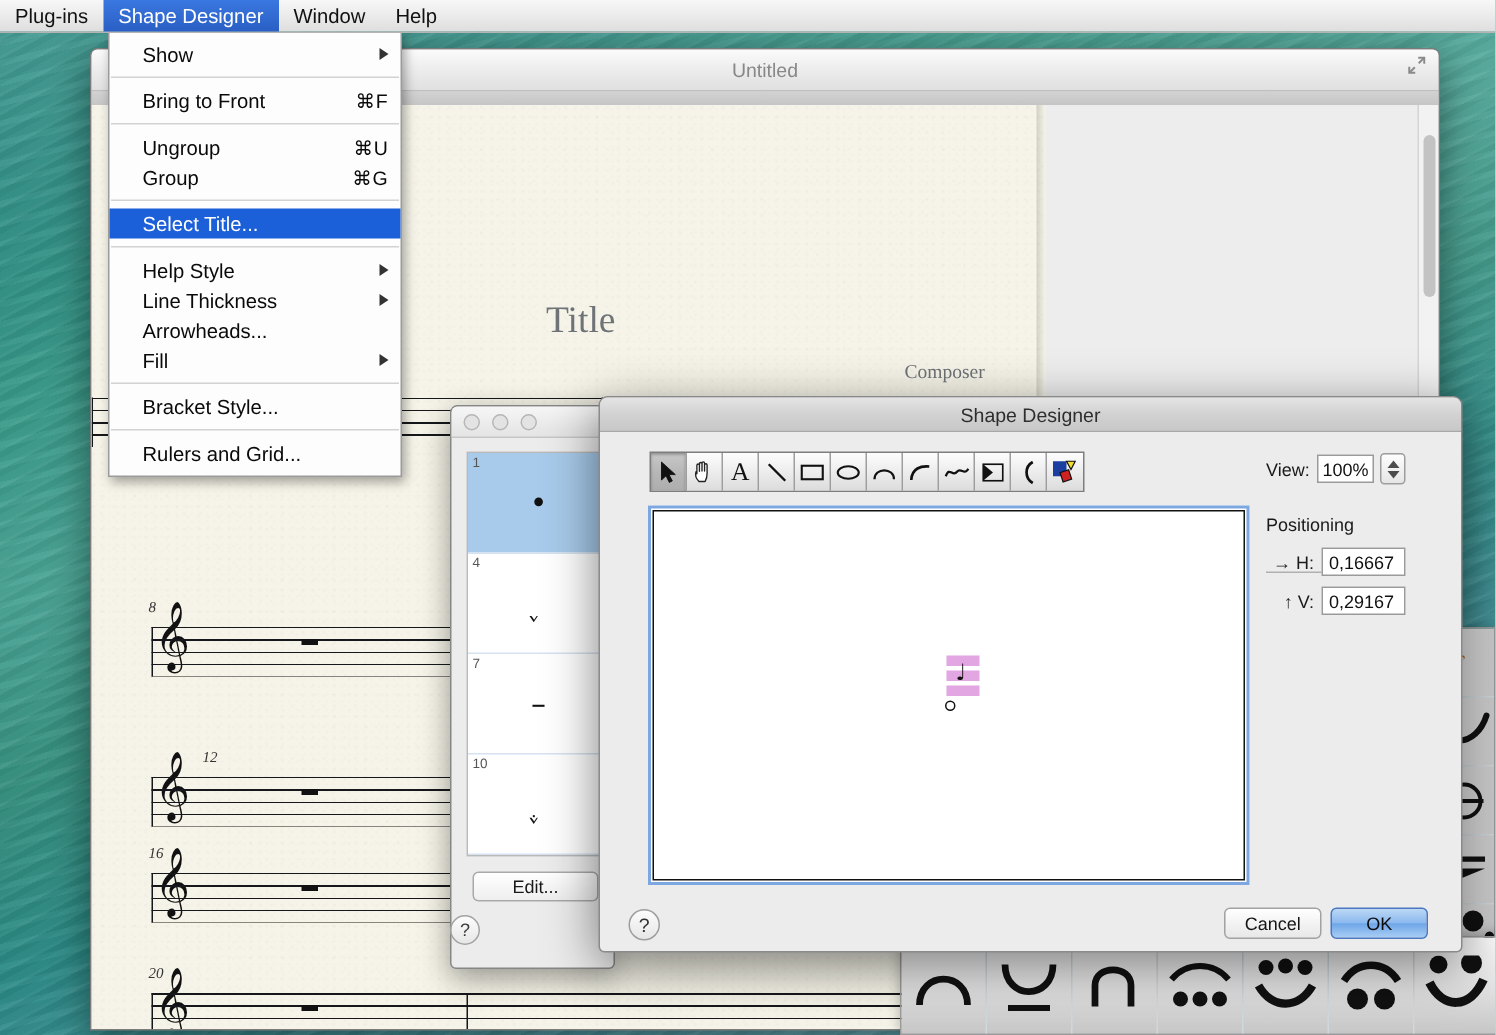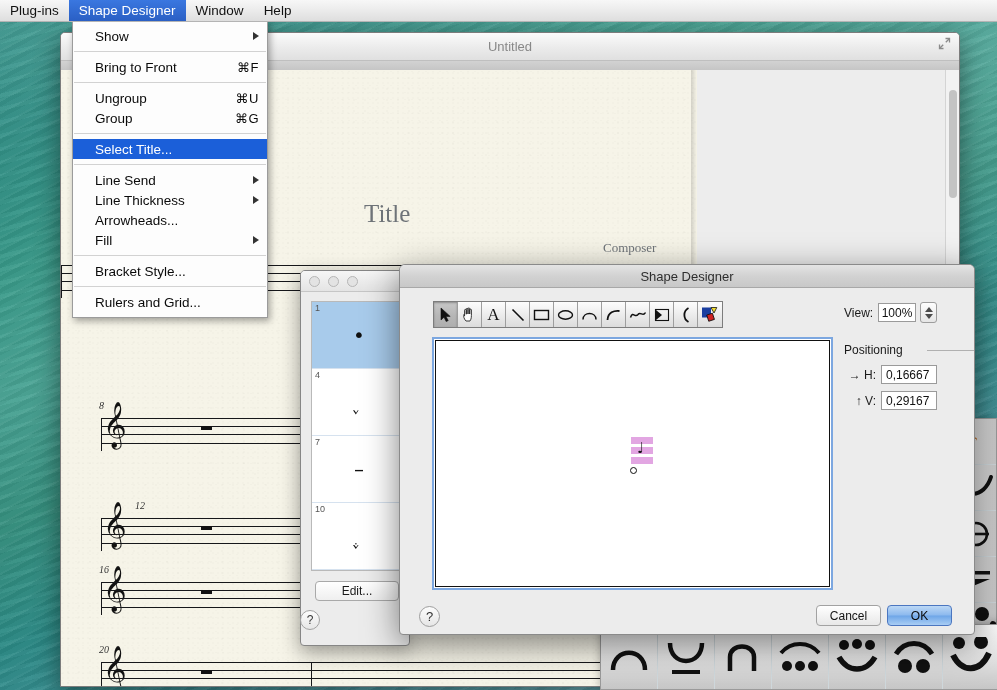--- a/index.html
+++ b/index.html
@@ -382,21 +382,21 @@
   .step-tri-dn {
     width: 0; height: 0;
     border-left: 4px solid transparent; border-right: 4px solid transparent;
     border-top: 5px solid #4c4c4c;
   }
 
   #sd-pos-head {
     position: absolute; left: 843px; top: 342px;
     transform: translate(-399px, -264px);
     font-size: 12px; color: #1a1a1a;
-    display: flex; align-items: center; gap: 24px; white-space: nowrap;
+    display: flex; align-items: center; gap: 24px; white-space: nowrap; flex-direction: column;
   }
   #sd-pos-head .rule { width: 58px; height: 1px; background: #b0b0b0; }
   .pos-row {
     position: absolute;
     transform: translate(-399px, -264px);
     display: flex; align-items: center; gap: 5px;
     font-size: 12px; color: #1a1a1a;
   }
   .pos-row .lbl { width: 30px; text-align: right; white-space: nowrap; }
   .pos-row .fld {
@@ -757,21 +757,21 @@
     <div class="mi">
       <span>Group</span>
       <span class="sc">⌘G</span>
     </div>
     <div class="msep"></div>
     <div class="mi sel">
       <span>Select Title...</span>
     </div>
     <div class="msep"></div>
     <div class="mi">
-      <span>Line Send</span>
+      <span>Help Style</span>
       <span class="arrow"></span>
     </div>
     <div class="mi">
       <span>Line Thickness</span>
       <span class="arrow"></span>
     </div>
     <div class="mi">
       <span>Arrowheads...</span>
     </div>
     <div class="mi">

